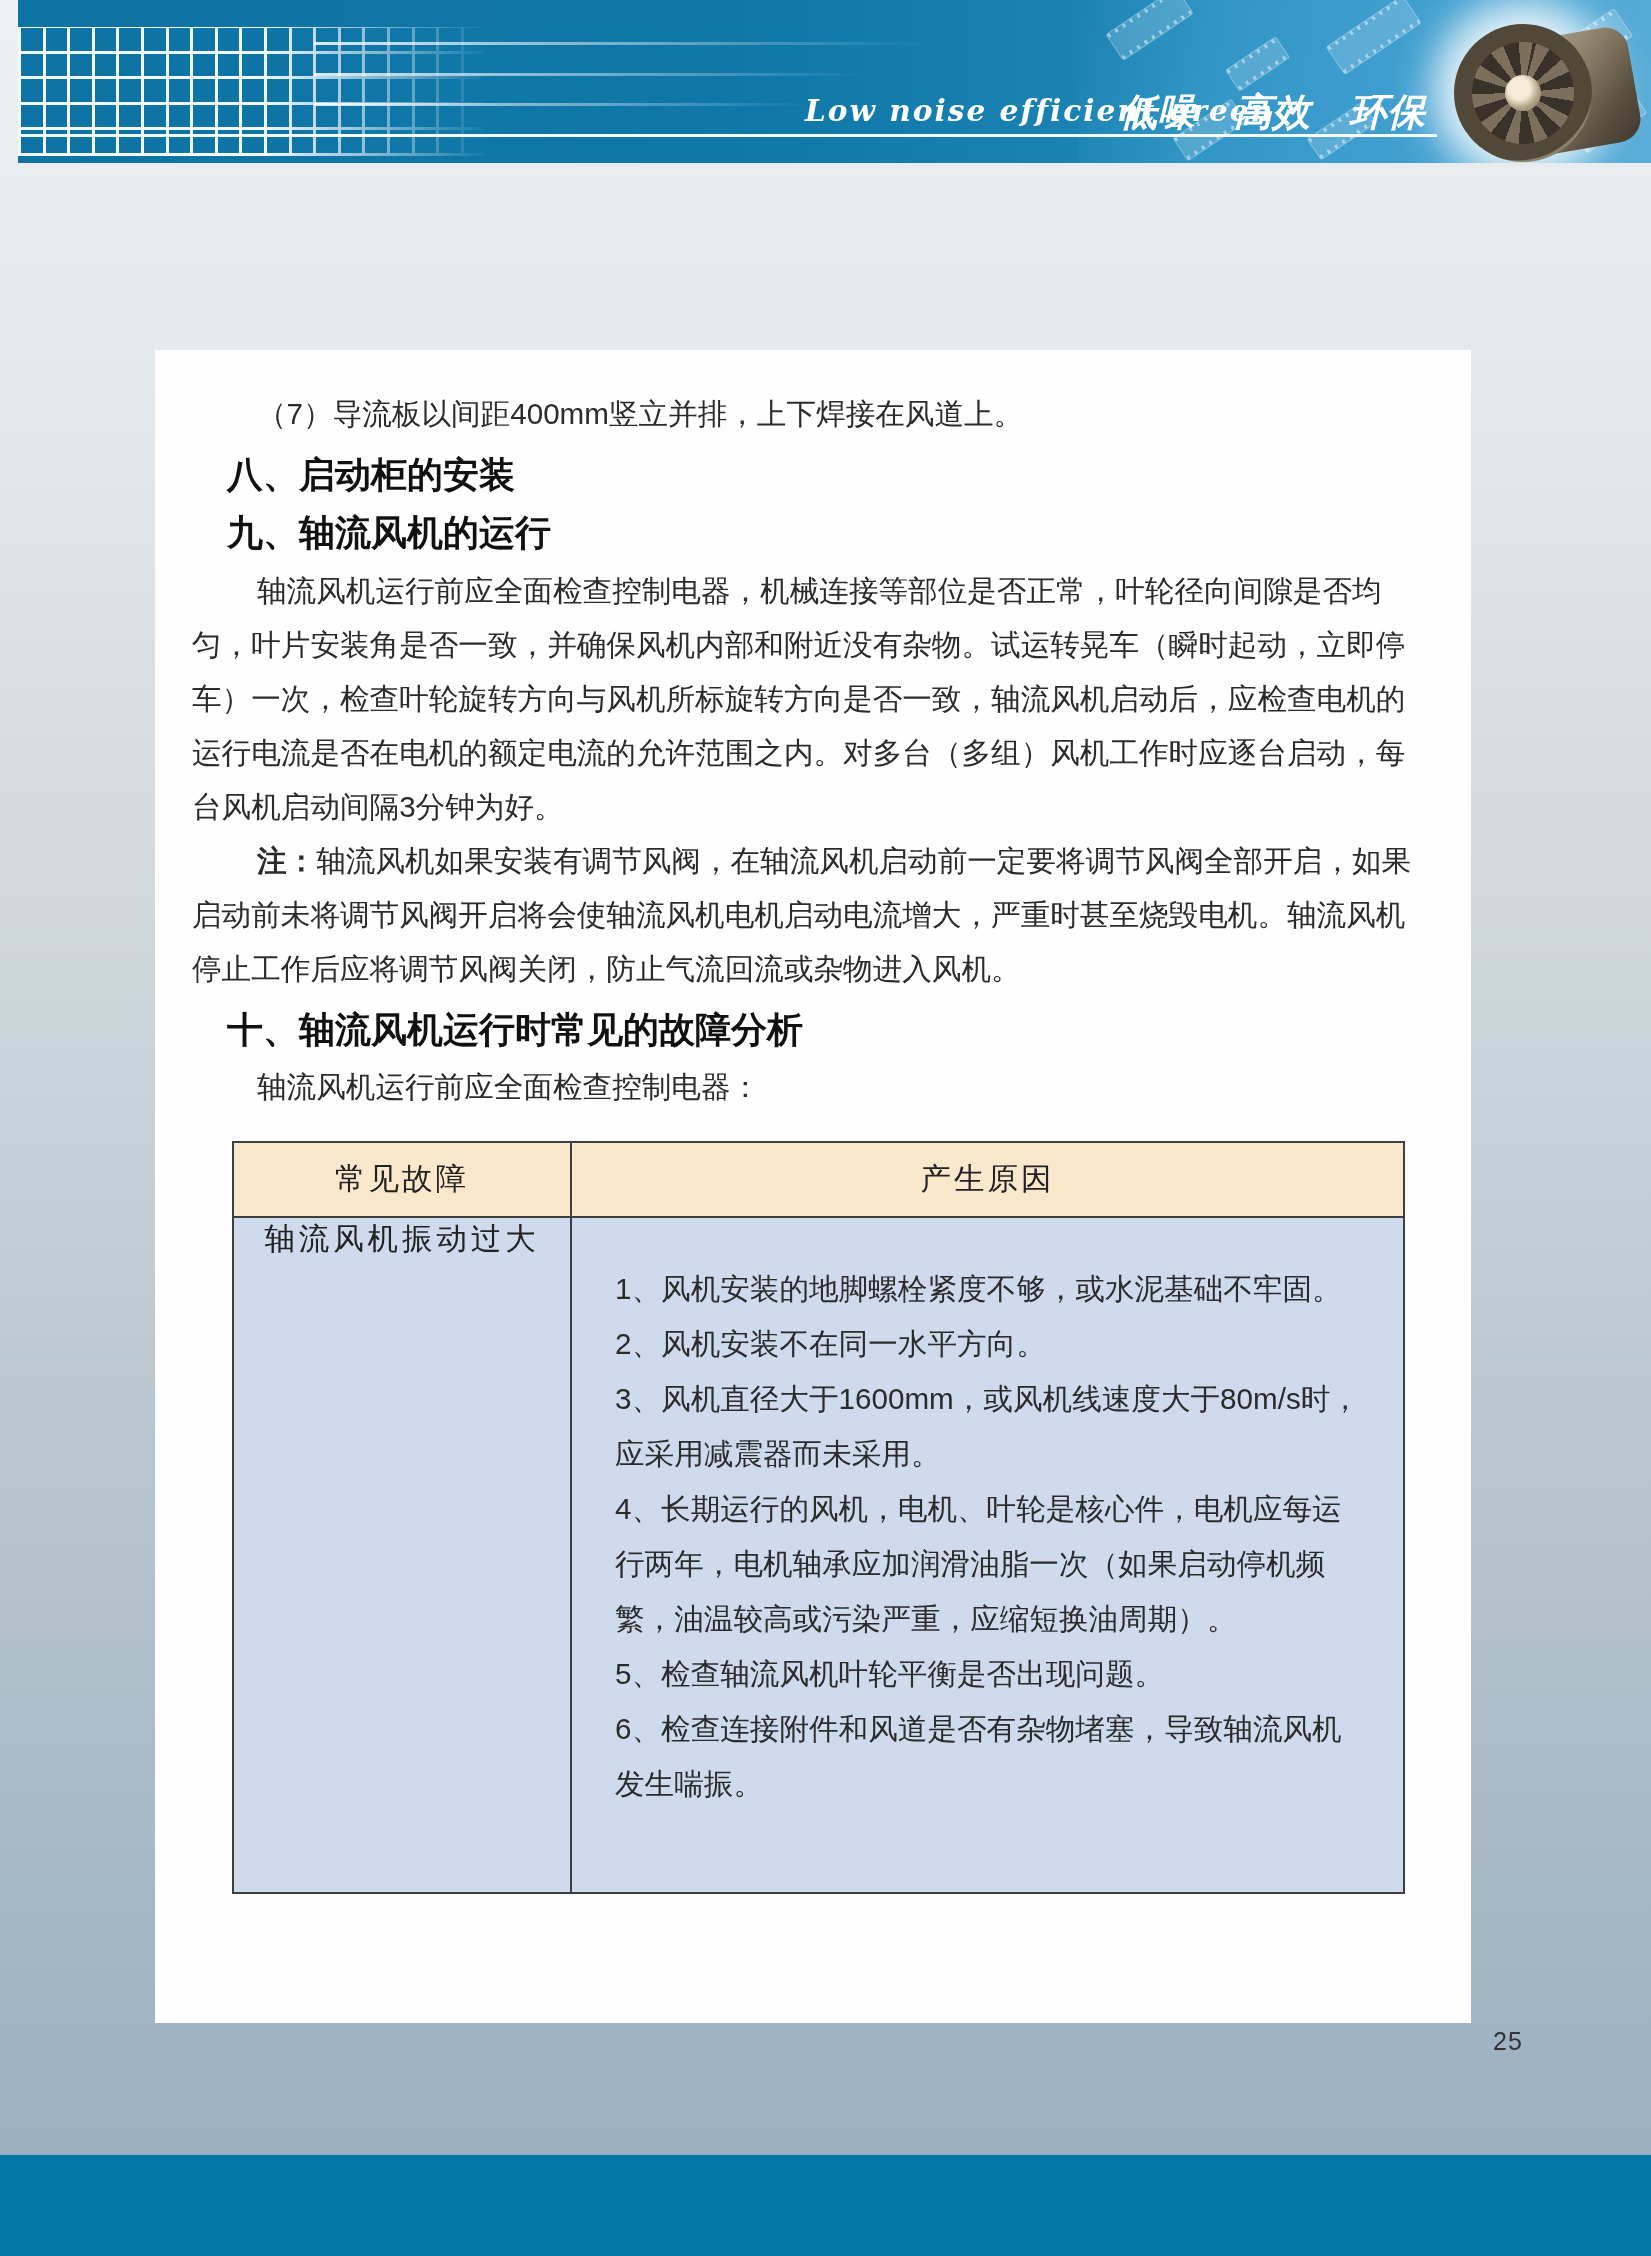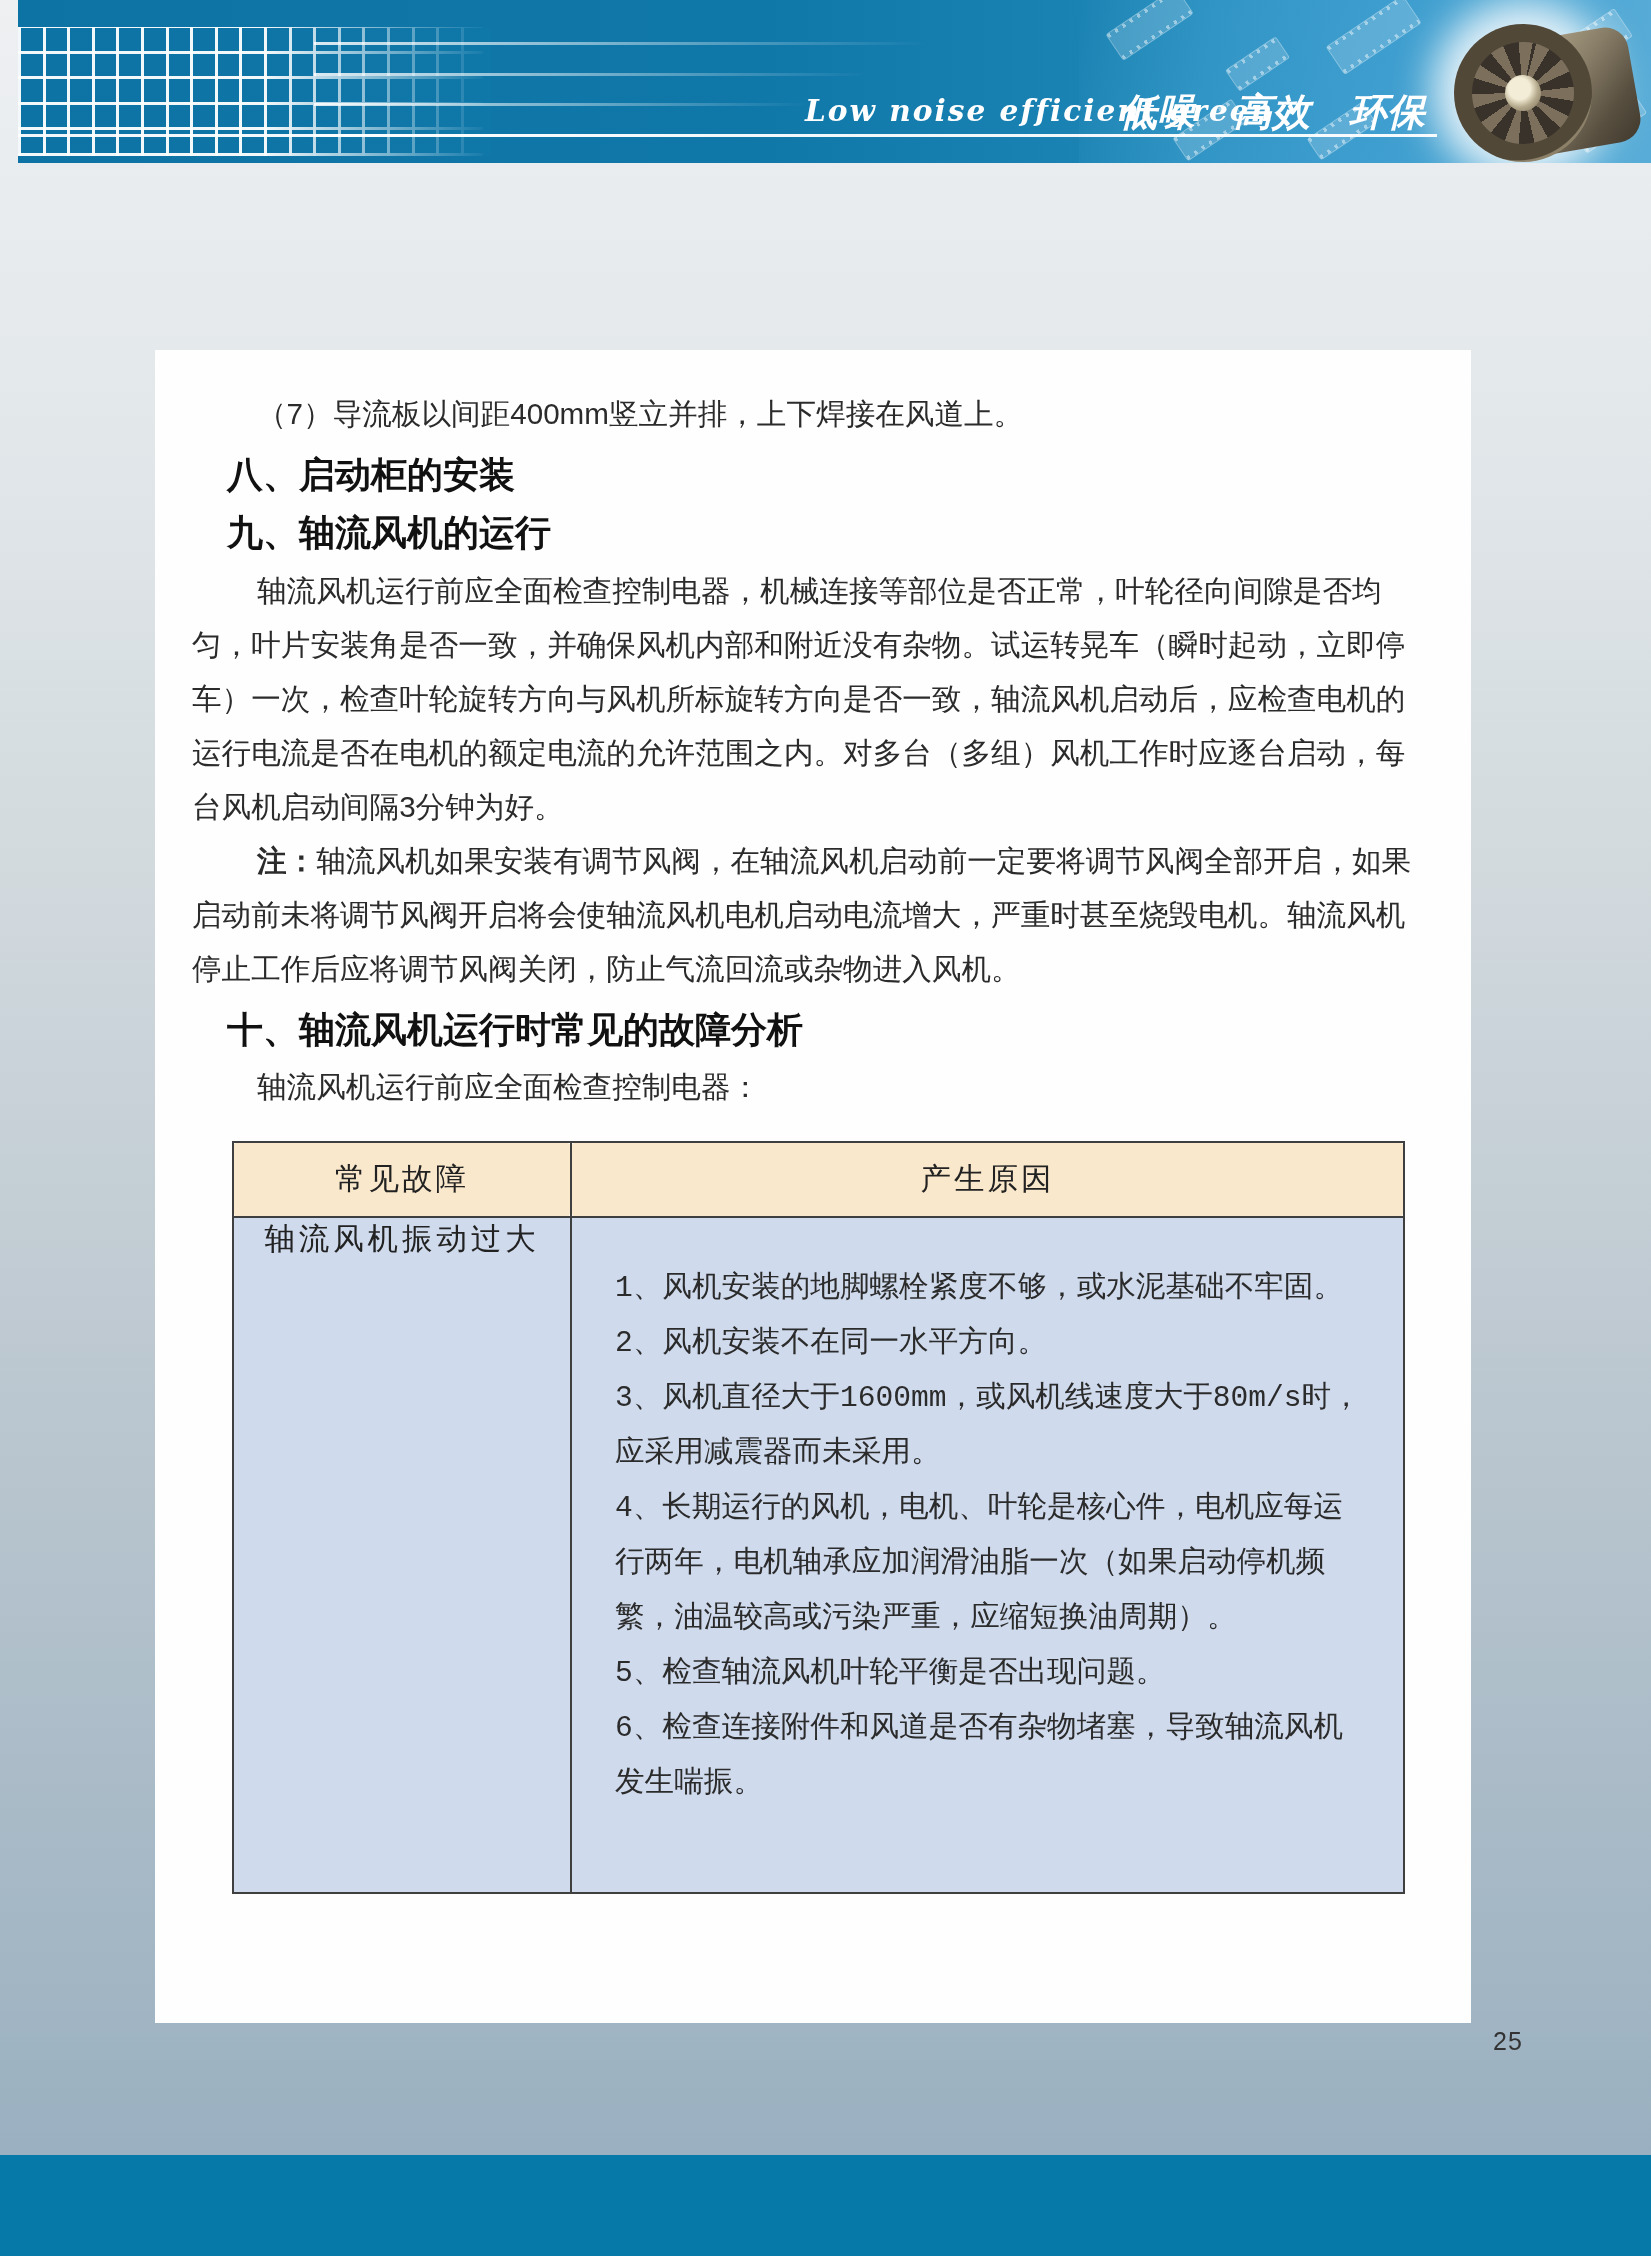--- a/index.html
+++ b/index.html
@@ -56,21 +56,21 @@
   .note b{font-weight:bold;}
   
   table.fault-table{border-collapse:collapse;margin:26.6px 0 0 40px;table-layout:fixed;width:1171px;}
   table.fault-table col.c1{width:338px;}
   table.fault-table col.c2{width:833px;}
   table.fault-table th{background:#fae8cc;height:71px;font-size:30.5px;font-weight:normal;
     letter-spacing:3px;color:#222;border-radius:6px;}
   table.fault-table td{background:#cfdaec;vertical-align:top;}
   table.fault-table th,table.fault-table td{border:2px solid #3f3f3f;}
   td.fault-cell{text-align:center;vertical-align:middle;font-size:30.5px;letter-spacing:3.9px;color:#222;}
-  td.causes-cell{height:676px;padding:43px 37px 0 43px;box-sizing:border-box;font-family:Liberation Mono, monospace;}
+  td.causes-cell{height:676px;padding:43px 37px 0 43px;box-sizing:border-box;}
   td.causes-cell p{font-size:29.6px;line-height:55px;margin:0;color:#2b2b2b;}
   
   .page-number{position:absolute;left:1493px;top:2027px;font-size:25px;color:#333;letter-spacing:1px;}
   .bottom-bar{position:absolute;left:0;top:2155px;width:1652px;height:101px;background:#0779a8;}
 </style>
 </head>
 <body>
 
 <div class="banner">
   <div class="grid-pattern"></div>

